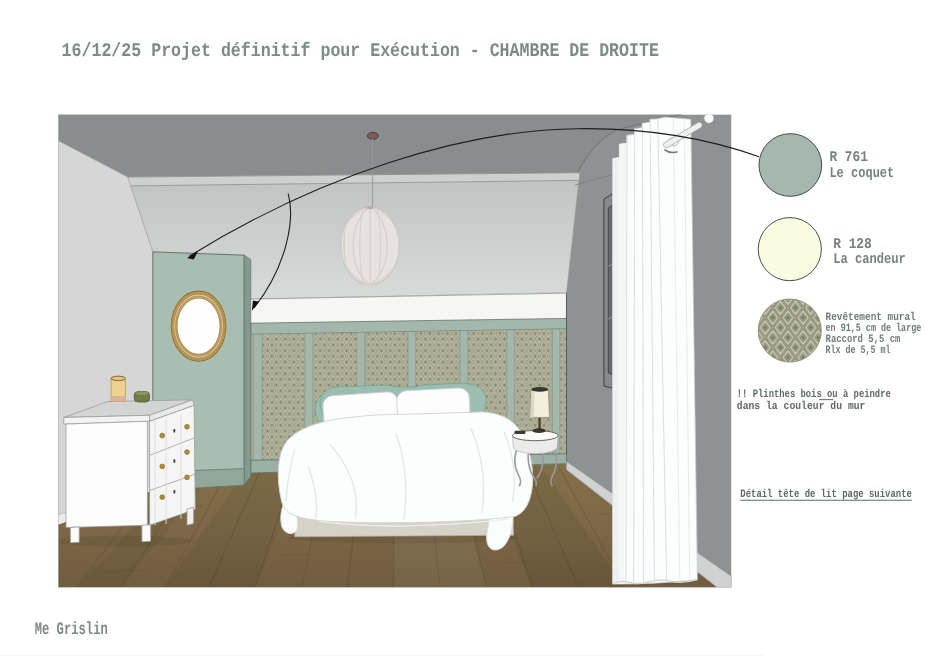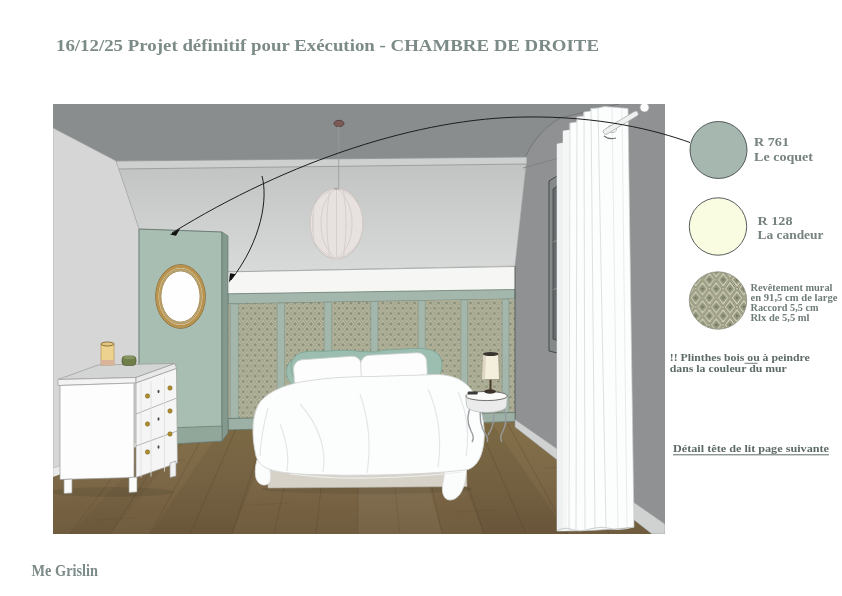--- a/index.html
+++ b/index.html
@@ -1,17 +1,17 @@
 <!DOCTYPE html>
 <html><head>
 <meta charset="utf-8">
 <style>
 html,body{margin:0;padding:0;background:#fff;}
 #page{position:relative;width:842px;height:596px;background:#fff;overflow:hidden;
-font-family:Liberation Serif, serif;}
+font-family:Liberation Mono, monospace;}
 svg{position:absolute;left:0;top:0;}
 </style>
 </head>
 <body>
 <div id="page">
 <svg width="842" height="596" viewBox="0 0 842 596">
 <defs>
 <linearGradient id="slopeGrad" x1="0" y1="160" x2="0" y2="275" gradientUnits="userSpaceOnUse">
 <stop offset="0" stop-color="#c0c3c2"></stop>
           <stop offset="1" stop-color="#d9dbda"></stop>

